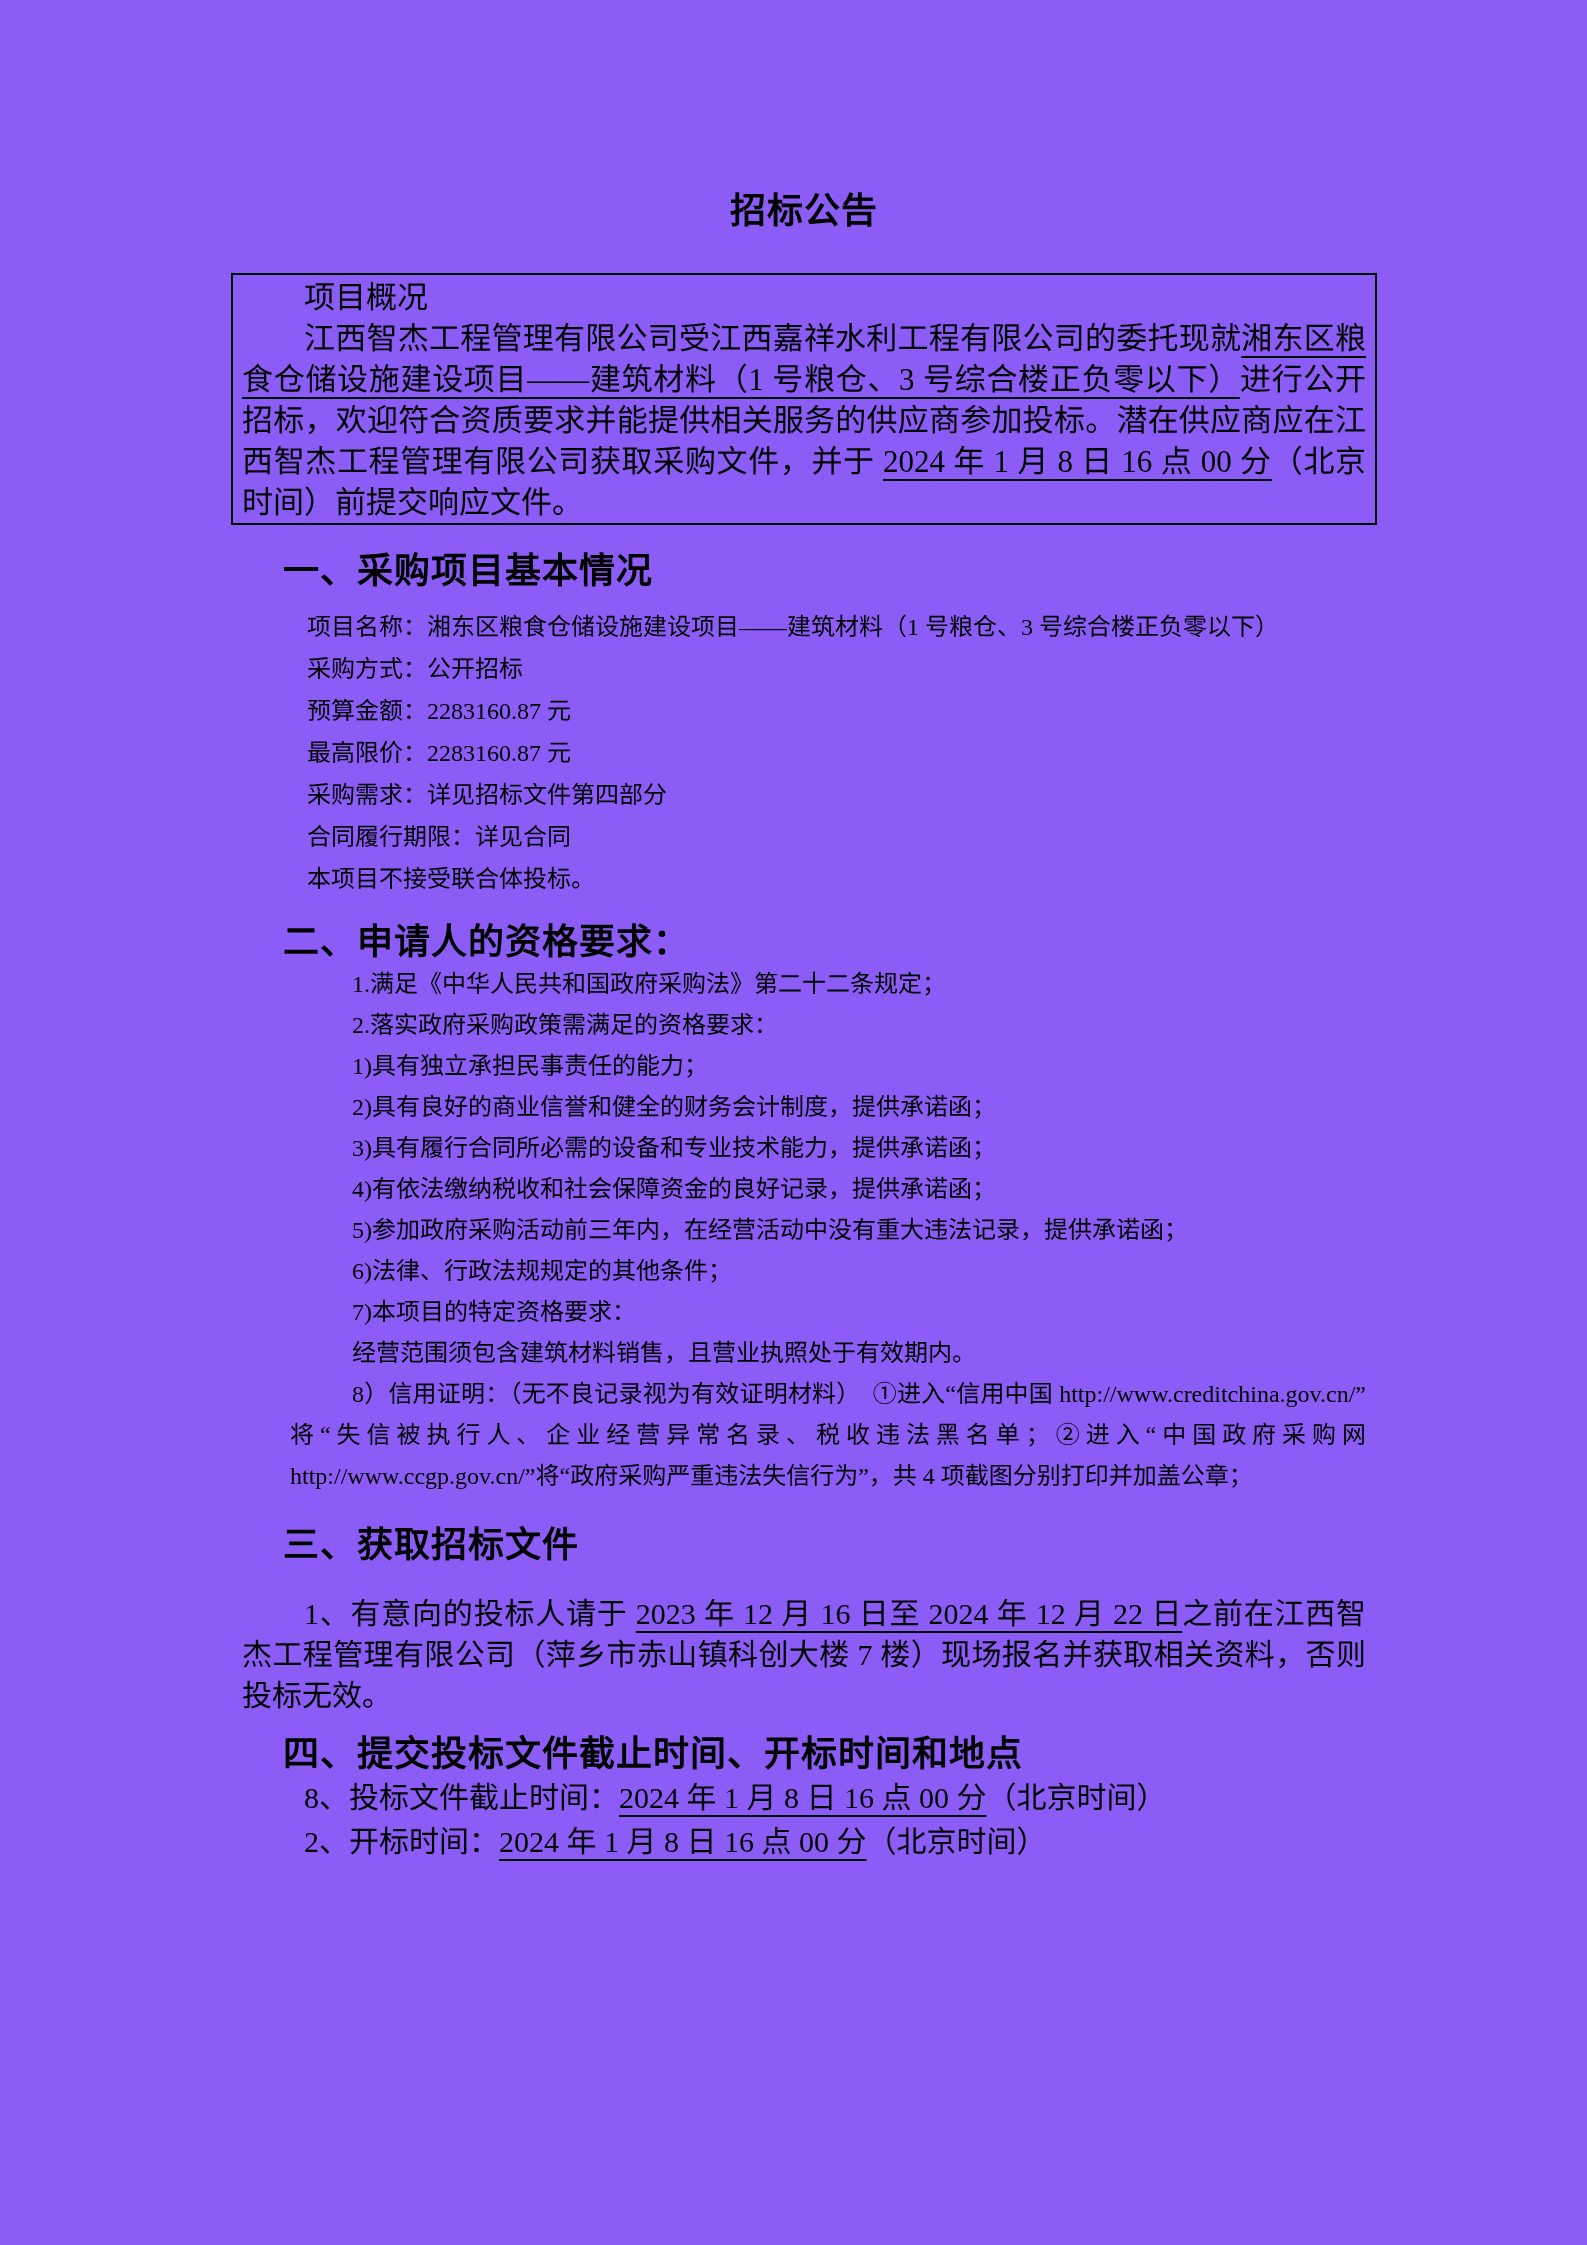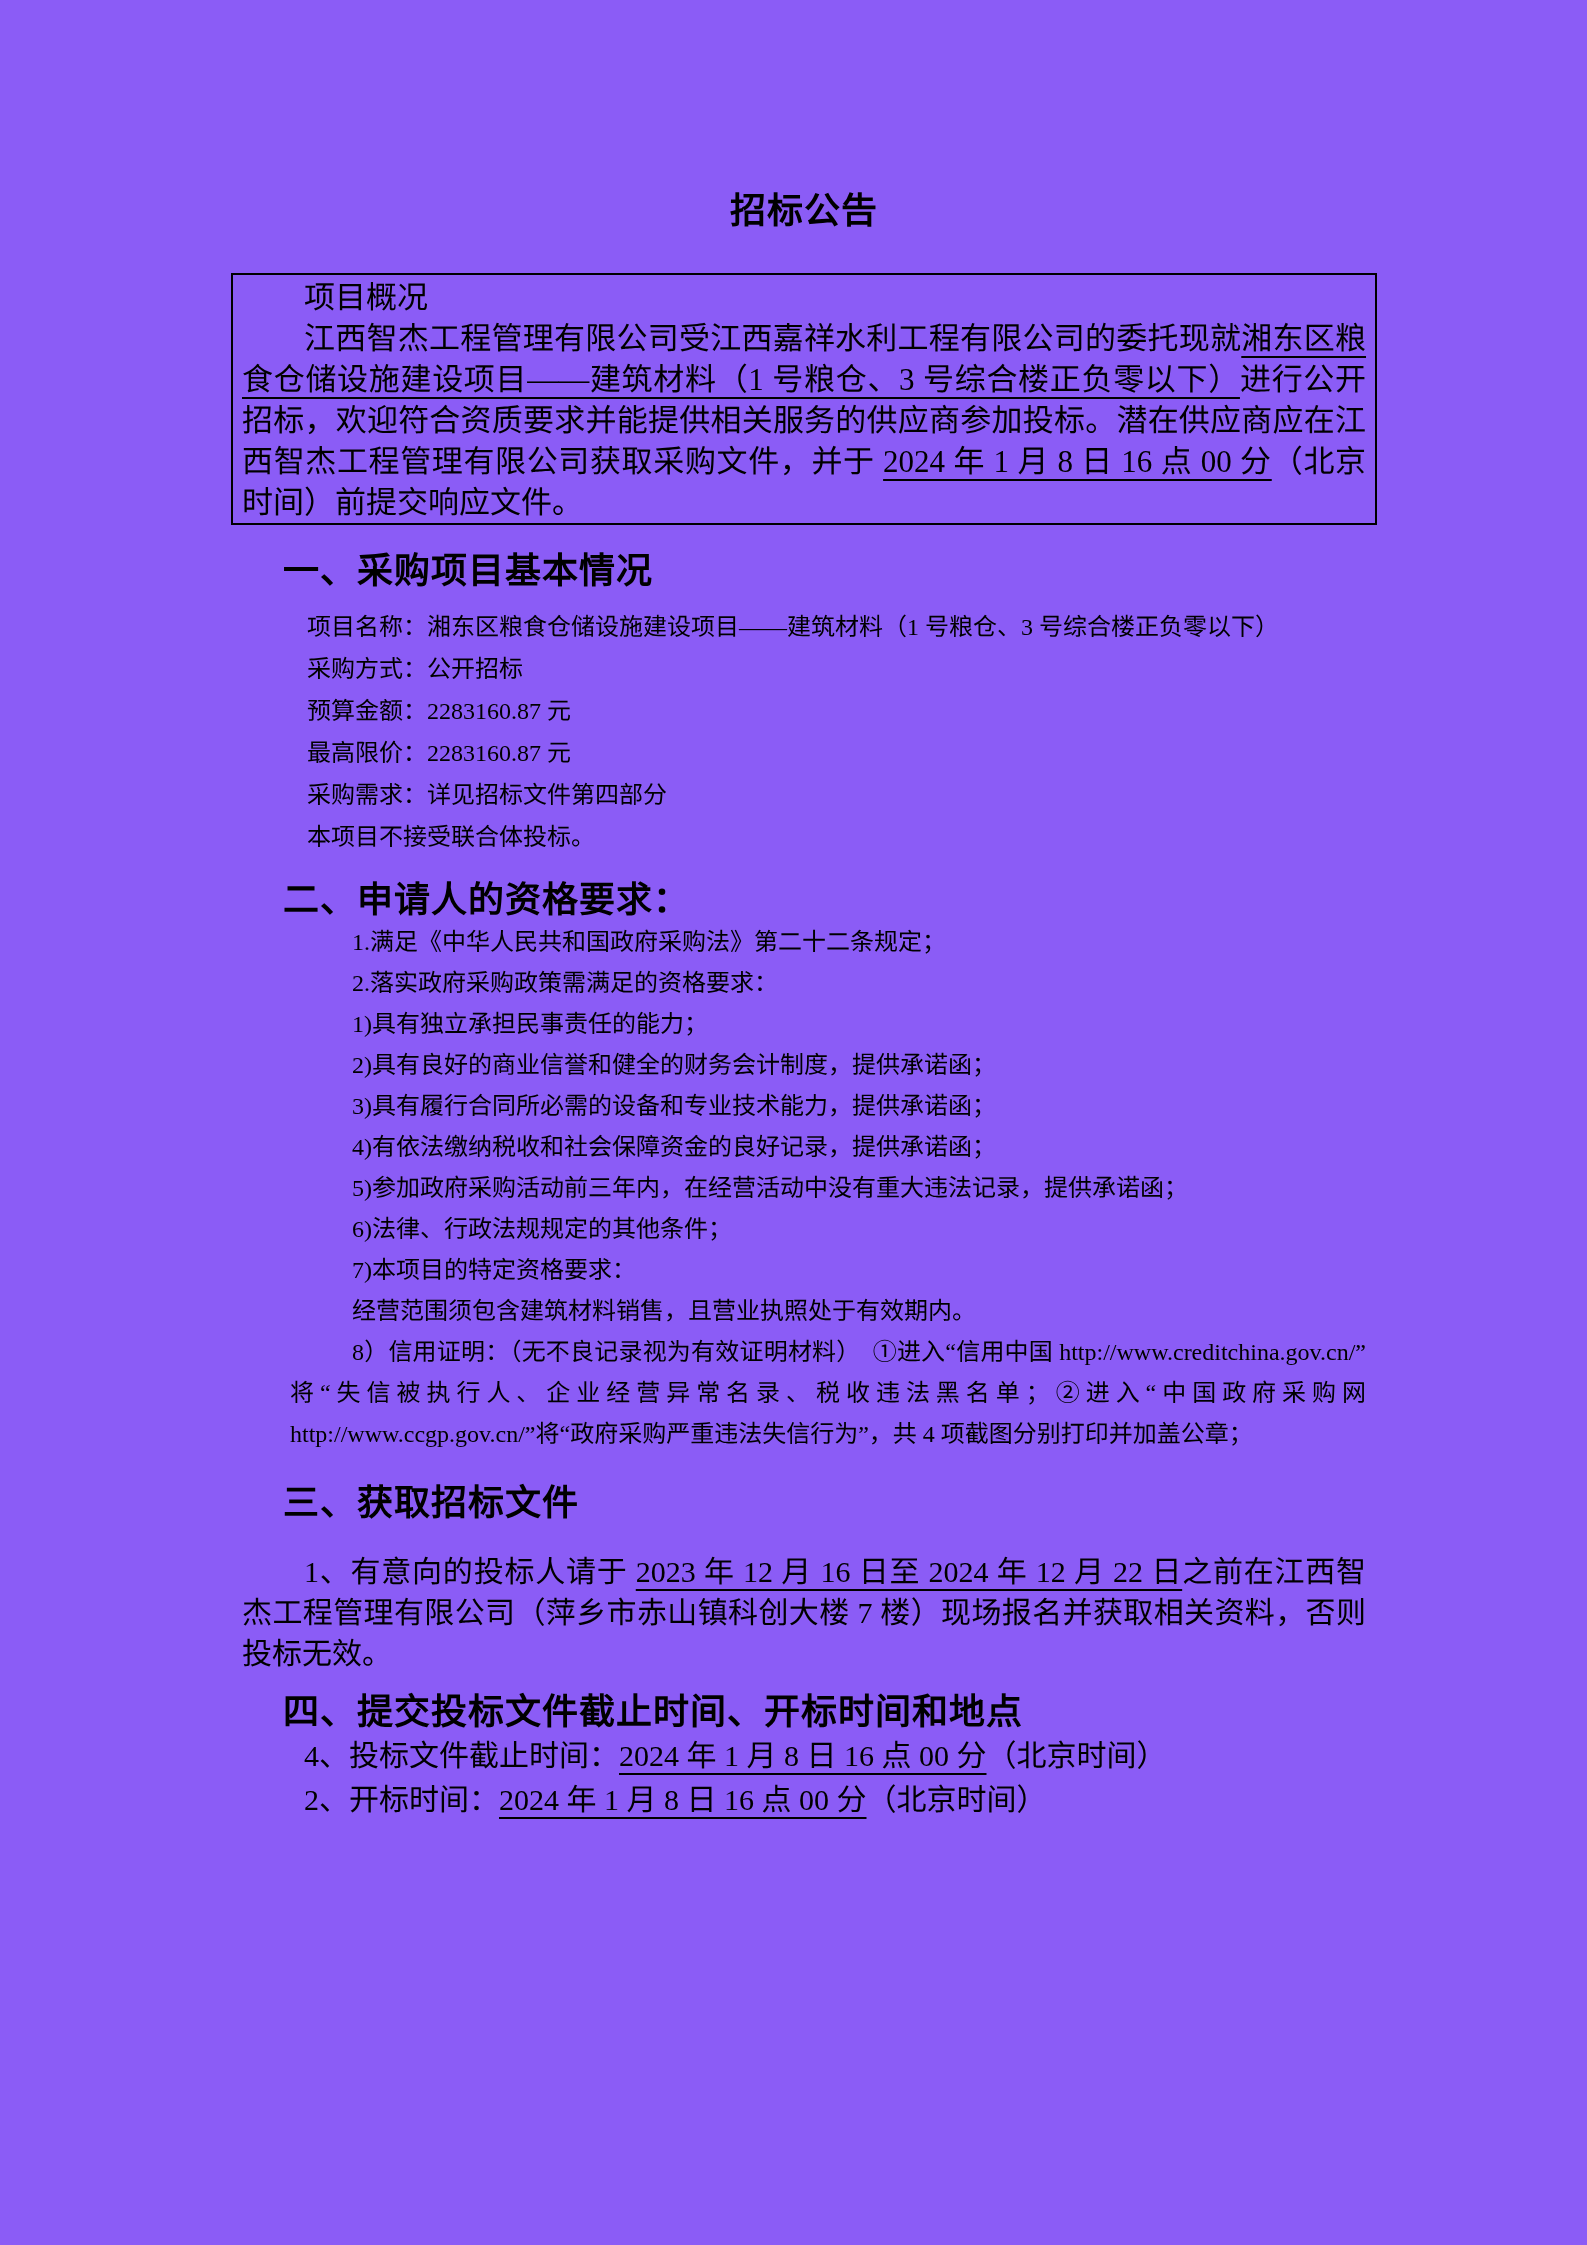--- a/index.html
+++ b/index.html
@@ -112,20 +112,23 @@
       <div class="field">
         <span>预算金额：</span><span>2283160.87 元</span>
       </div>
       <div class="field">
         <span>最高限价：</span><span>2283160.87 元</span>
       </div>
       <div class="field">
         <span>采购需求：</span><span>详见招标文件第四部分</span>
       </div>
       <div class="field">
+        <span>合同履行期限：</span><span>详见合同</span>
+      </div>
+      <div class="field">
         <span>本项目不接受联合体投标。</span><span></span>
       </div>
     </div>
   </section>
 
   <section>
     <h2 class="sec-heading h2">二、申请人的资格要求：</h2>
     <ul class="plain qual-list">
       <li>1.满足《中华人民共和国政府采购法》第二十二条规定；</li>
       <li>2.落实政府采购政策需满足的资格要求：</li>
@@ -142,18 +145,18 @@
   </section>
 
   <section>
     <h2 class="sec-heading h3">三、获取招标文件</h2>
     <p class="get-docs-para"><span>1、有意向的投标人请于 </span><u>2023 年 12 月 16 日至 2024 年 12 月 22 日</u><span>之前在江西智杰工程管理有限公司（萍乡市赤山镇科创大楼 7 楼）现场报名并获取相关资料，否则投标无效。</span></p>
   </section>
 
   <section>
     <h2 class="sec-heading h4">四、提交投标文件截止时间、开标时间和地点</h2>
     <ul class="plain deadline-list">
-      <li><span>4、投标文件截止时间：</span><u>2024 年 1 月 8 日 16 点 00 分</u><span>（北京时间）</span></li>
+      <li><span>8、投标文件截止时间：</span><u>2024 年 1 月 8 日 16 点 00 分</u><span>（北京时间）</span></li>
       <li><span>2、开标时间：</span><u>2024 年 1 月 8 日 16 点 00 分</u><span>（北京时间）</span></li>
     </ul>
   </section>
 
 </div>
 
 </body></html>

